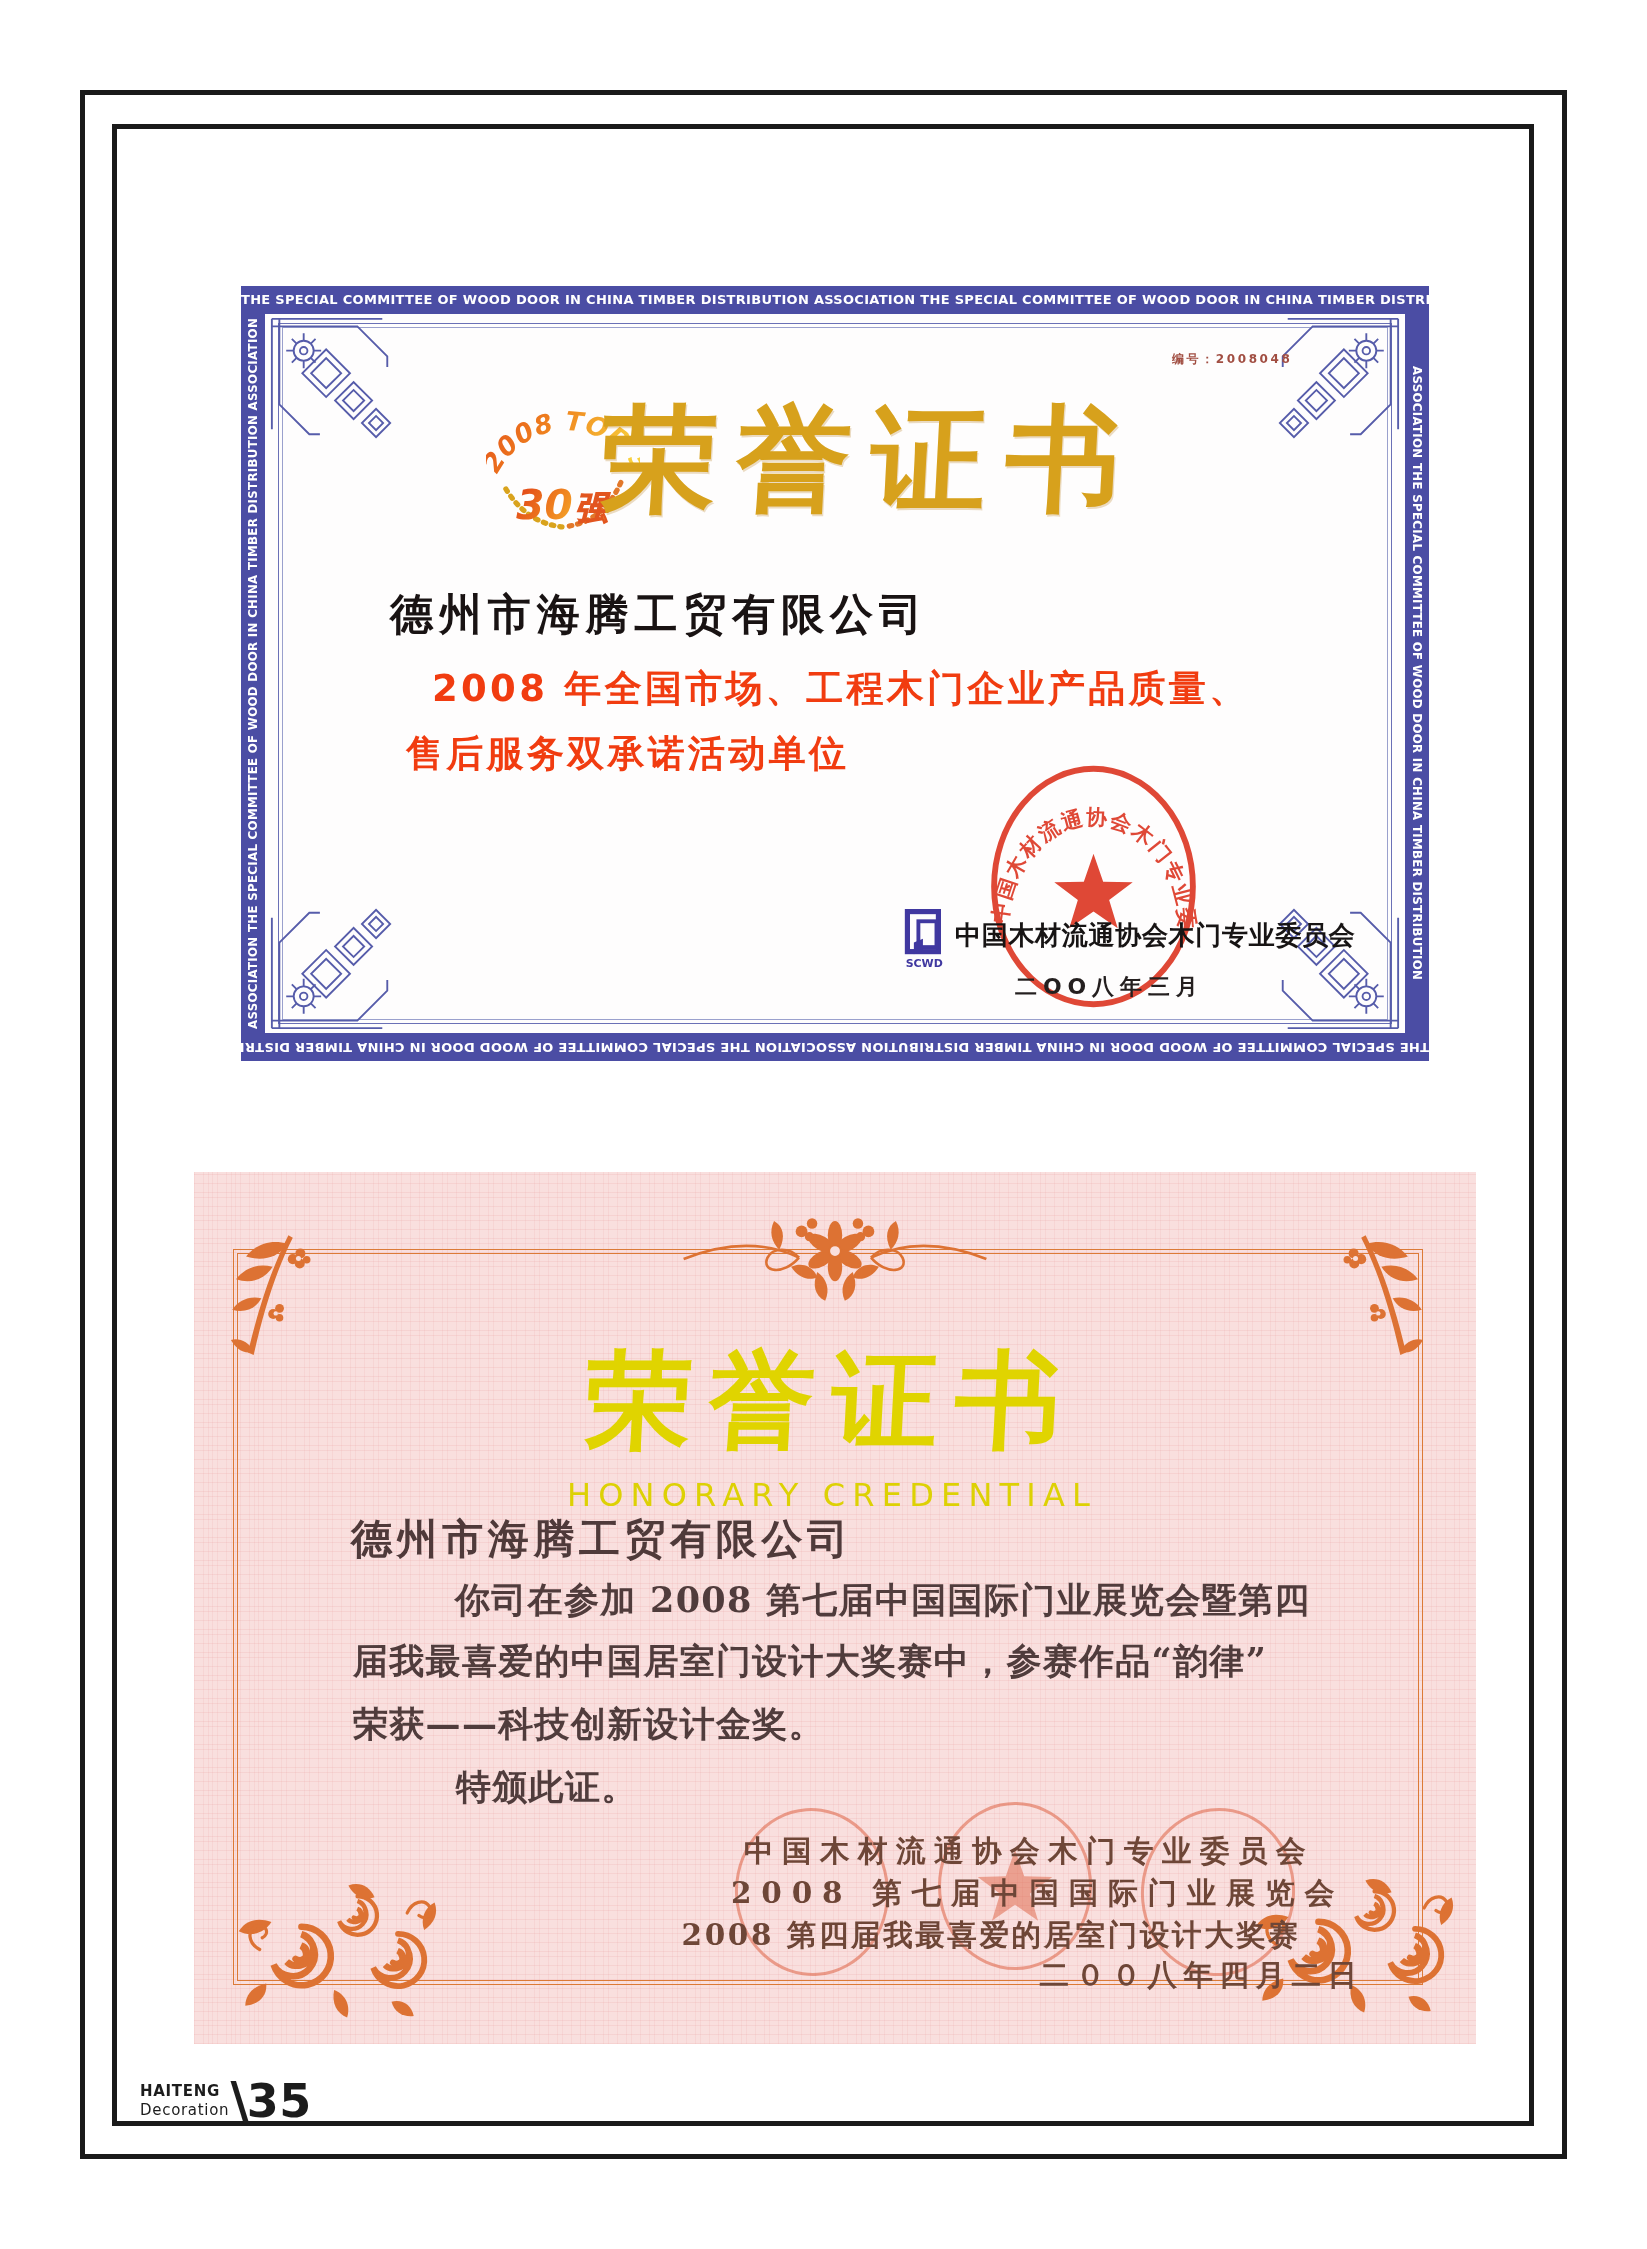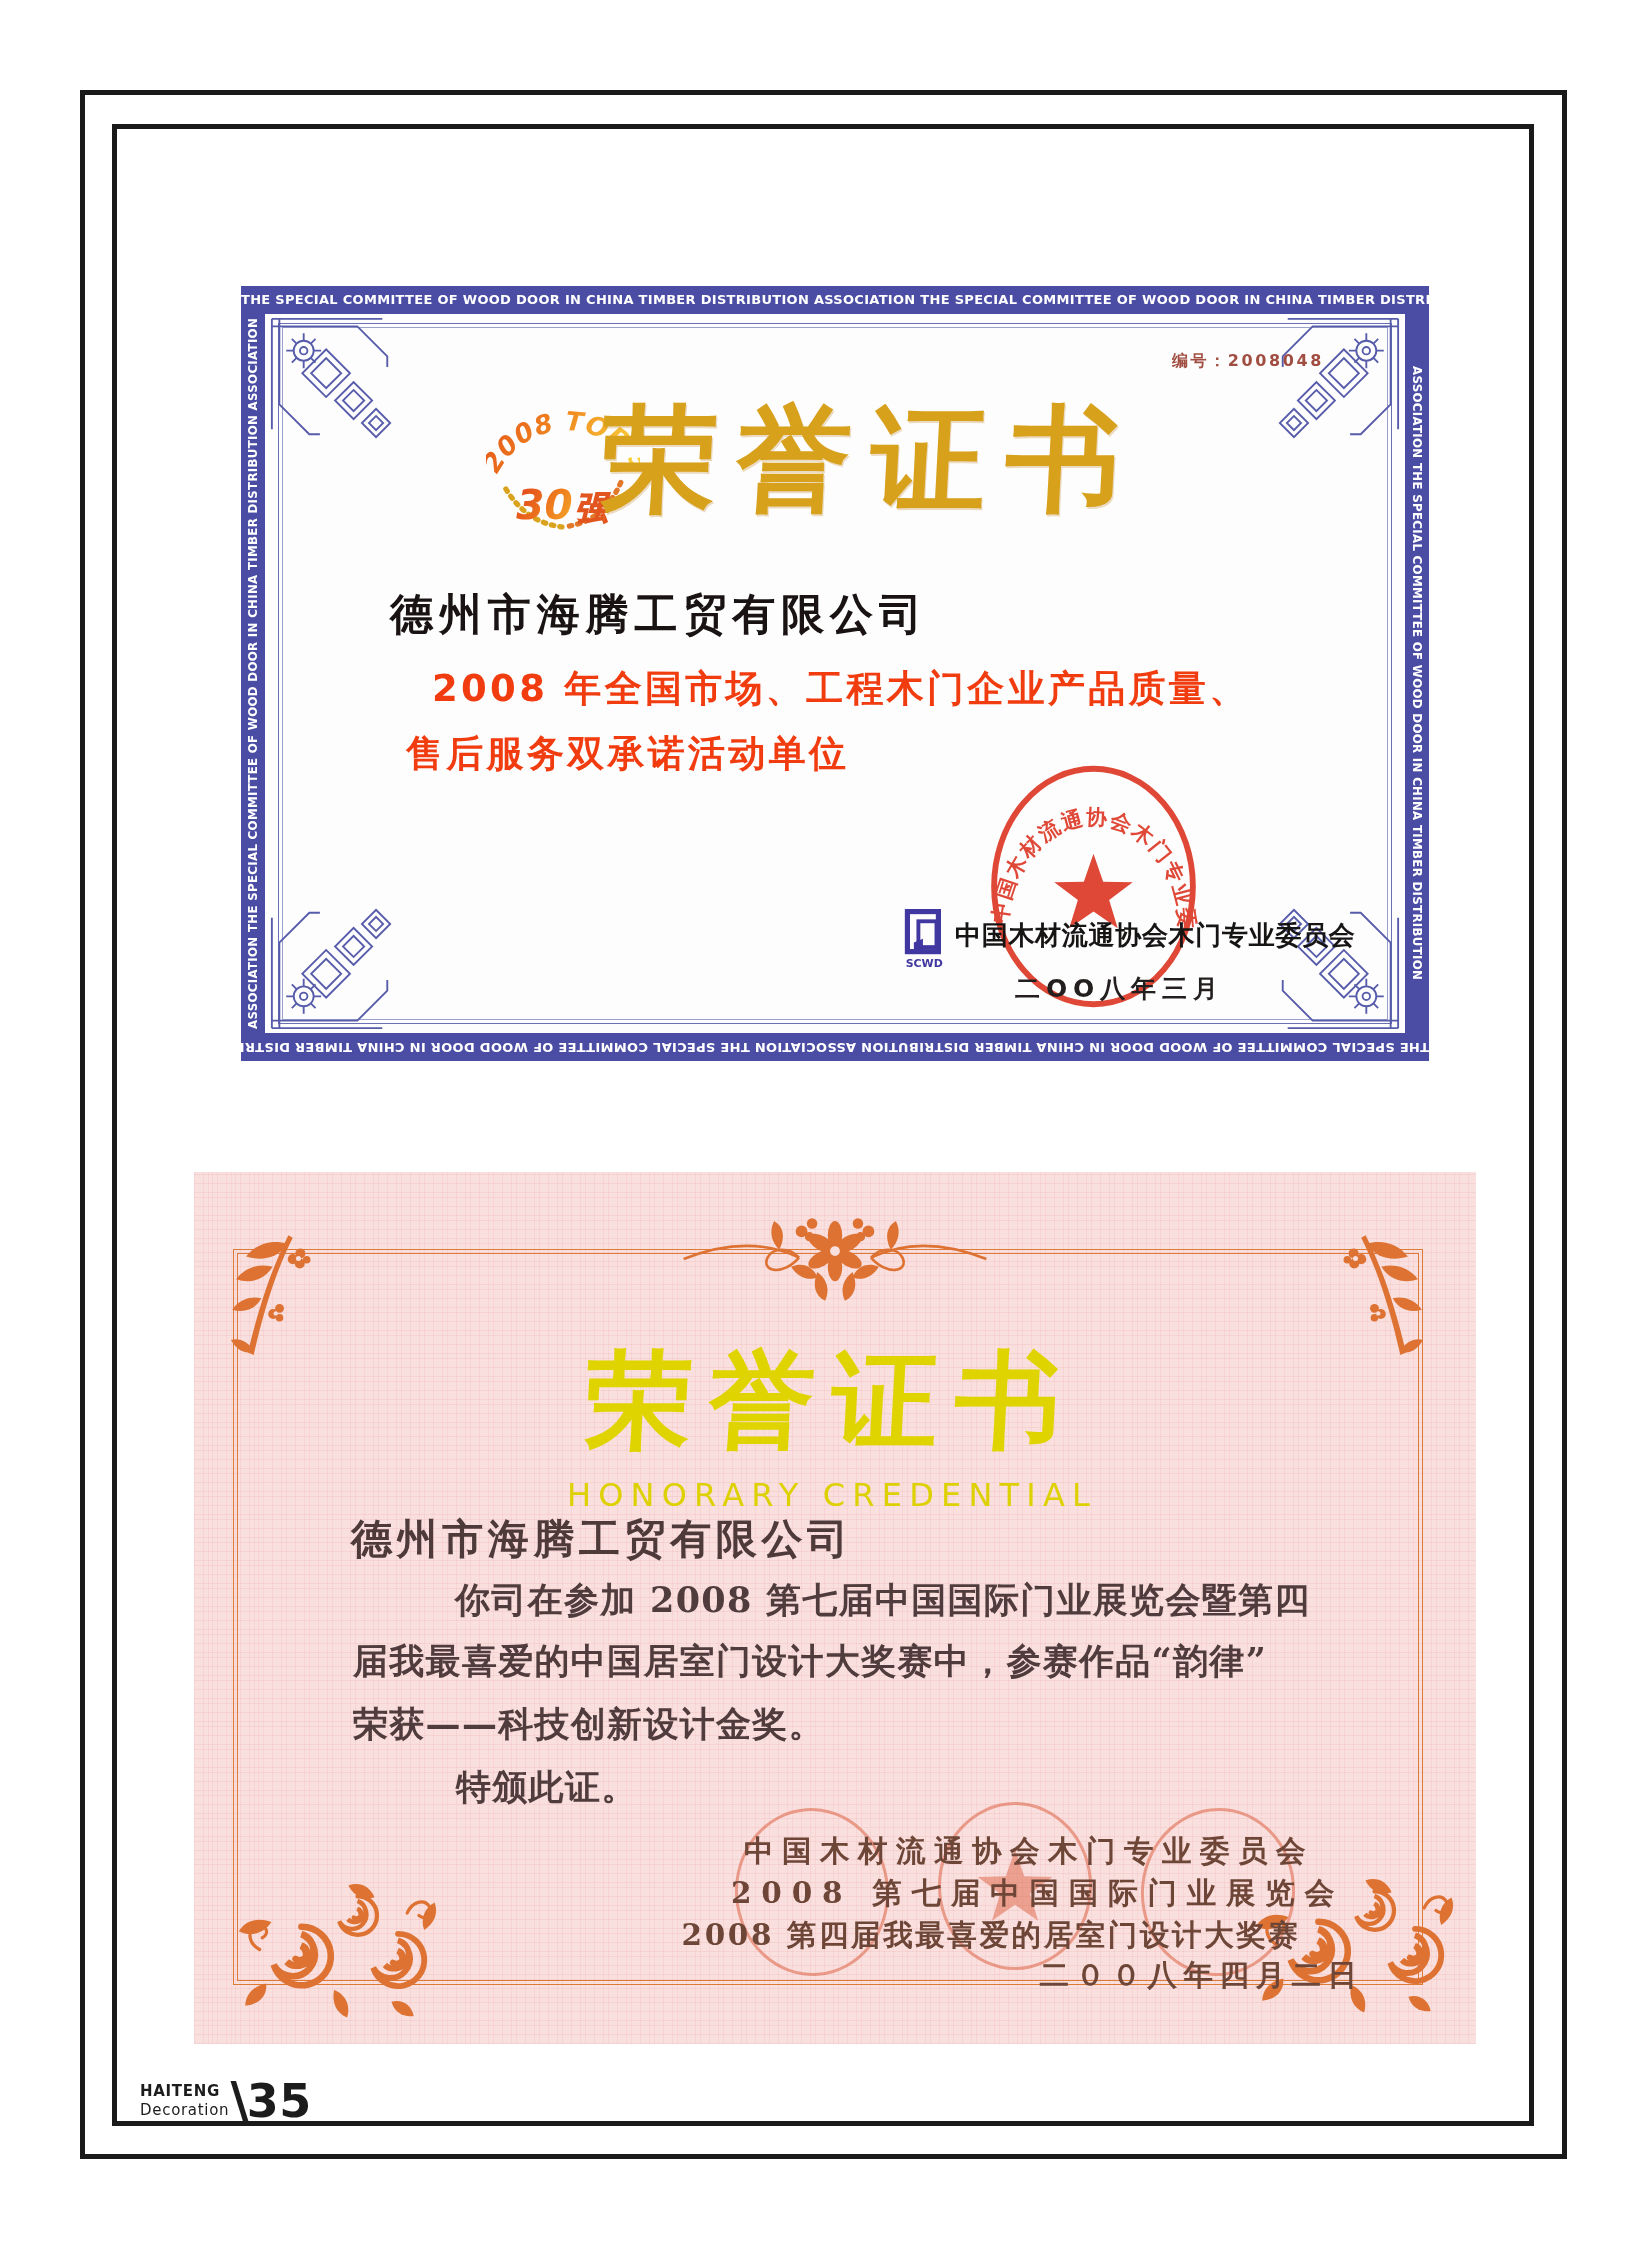--- a/index.html
+++ b/index.html
@@ -31,33 +31,33 @@
   .band-left { left:0; transform:rotate(180deg); }
   .band-right { right:0; }
   .cert1-hair { position:absolute; left:37px; top:37px; right:37px; bottom:37px; border:1.3px solid #6a70b6; }
   .cert1-hair::before { content:""; position:absolute; inset:2.6px; border:0.7px solid #9aa0cd; }
   .mc { position:absolute; width:131px; height:131px; }
   .mc-tl { left:29px; top:31px; }
   .mc-tr { right:29px; top:31px; transform:scaleX(-1); }
   .mc-bl { left:29px; bottom:31px; transform:scaleY(-1); }
   .mc-br { right:29px; bottom:31px; transform:scale(-1,-1); }
 
-  .cert1-serial { left:931px; top:65px; font-size:16px; font-weight:600; color:#a14e42; letter-spacing:2.6px; }
+  .cert1-serial { left:931px; top:65px; font-size:12px; font-weight:600; color:#a14e42; letter-spacing:2.6px; }
   .badge { left:245px; top:105px; width:154px; height:145px; }
   .cert1-title { left:270px; top:98px; width:720px; text-align:center; font-family:"DejaVu Serif","Liberation Serif",serif;
                  font-weight:bold; font-size:115px; color:#d7a11c; letter-spacing:19.6px; transform:skewX(-3deg);
                  text-shadow:1.3px 2px 0 rgba(180,120,20,.25); line-height:1.3; }
   .cert1-recipient { left:149px; top:300px; font-size:43px; font-weight:800; color:#191313; letter-spacing:5.9px; }
   .cert1-red { font-size:37px; font-weight:bold; color:#f13c10; letter-spacing:3.3px; }
   .cert1-red1 { left:191px; top:378px; }
   .cert1-red2 { left:149px; top:443px;margin-left:16px; }
   .seal1 { left:741px; top:473px; width:223px; height:255px; opacity:.93; }
   .logo-scwd { left:663px; top:623px; width:43px; height:62px; }
   .cert1-issuer { left:714px; top:632px; font-size:26px; font-weight:bold; color:#171414; letter-spacing:0.7px; }
-  .cert1-date { left:774px; top:686px; font-size:25px; font-weight:600; color:#241f1f; letter-spacing:5.9px; }
+  .cert1-date { left:774px; top:686px; font-size:22px; font-weight:600; color:#241f1f; letter-spacing:5.9px; }
 
   
   .cert-bottom { left:194px; top:1172px; width:1282px; height:872px; background-color:#f9dfde;
     background-image:
       repeating-linear-gradient(0deg, rgba(231,151,151,.18) 0 0.7px, transparent 0.7px 4.6px),
       repeating-linear-gradient(90deg, rgba(231,151,151,.14) 0 0.7px, transparent 0.7px 4.6px); }
   .cert2-frame { position:absolute; left:39px; top:77px; width:1190px; height:736px; border:1.3px solid #dc7a36; }
   .cert2-frame::before { content:""; position:absolute; inset:2.6px; border:0.7px solid #dc7a36; }
   .sprig { width:101px; height:130px; }
   .sprig-tl { left:18.3px; top:60px; }

